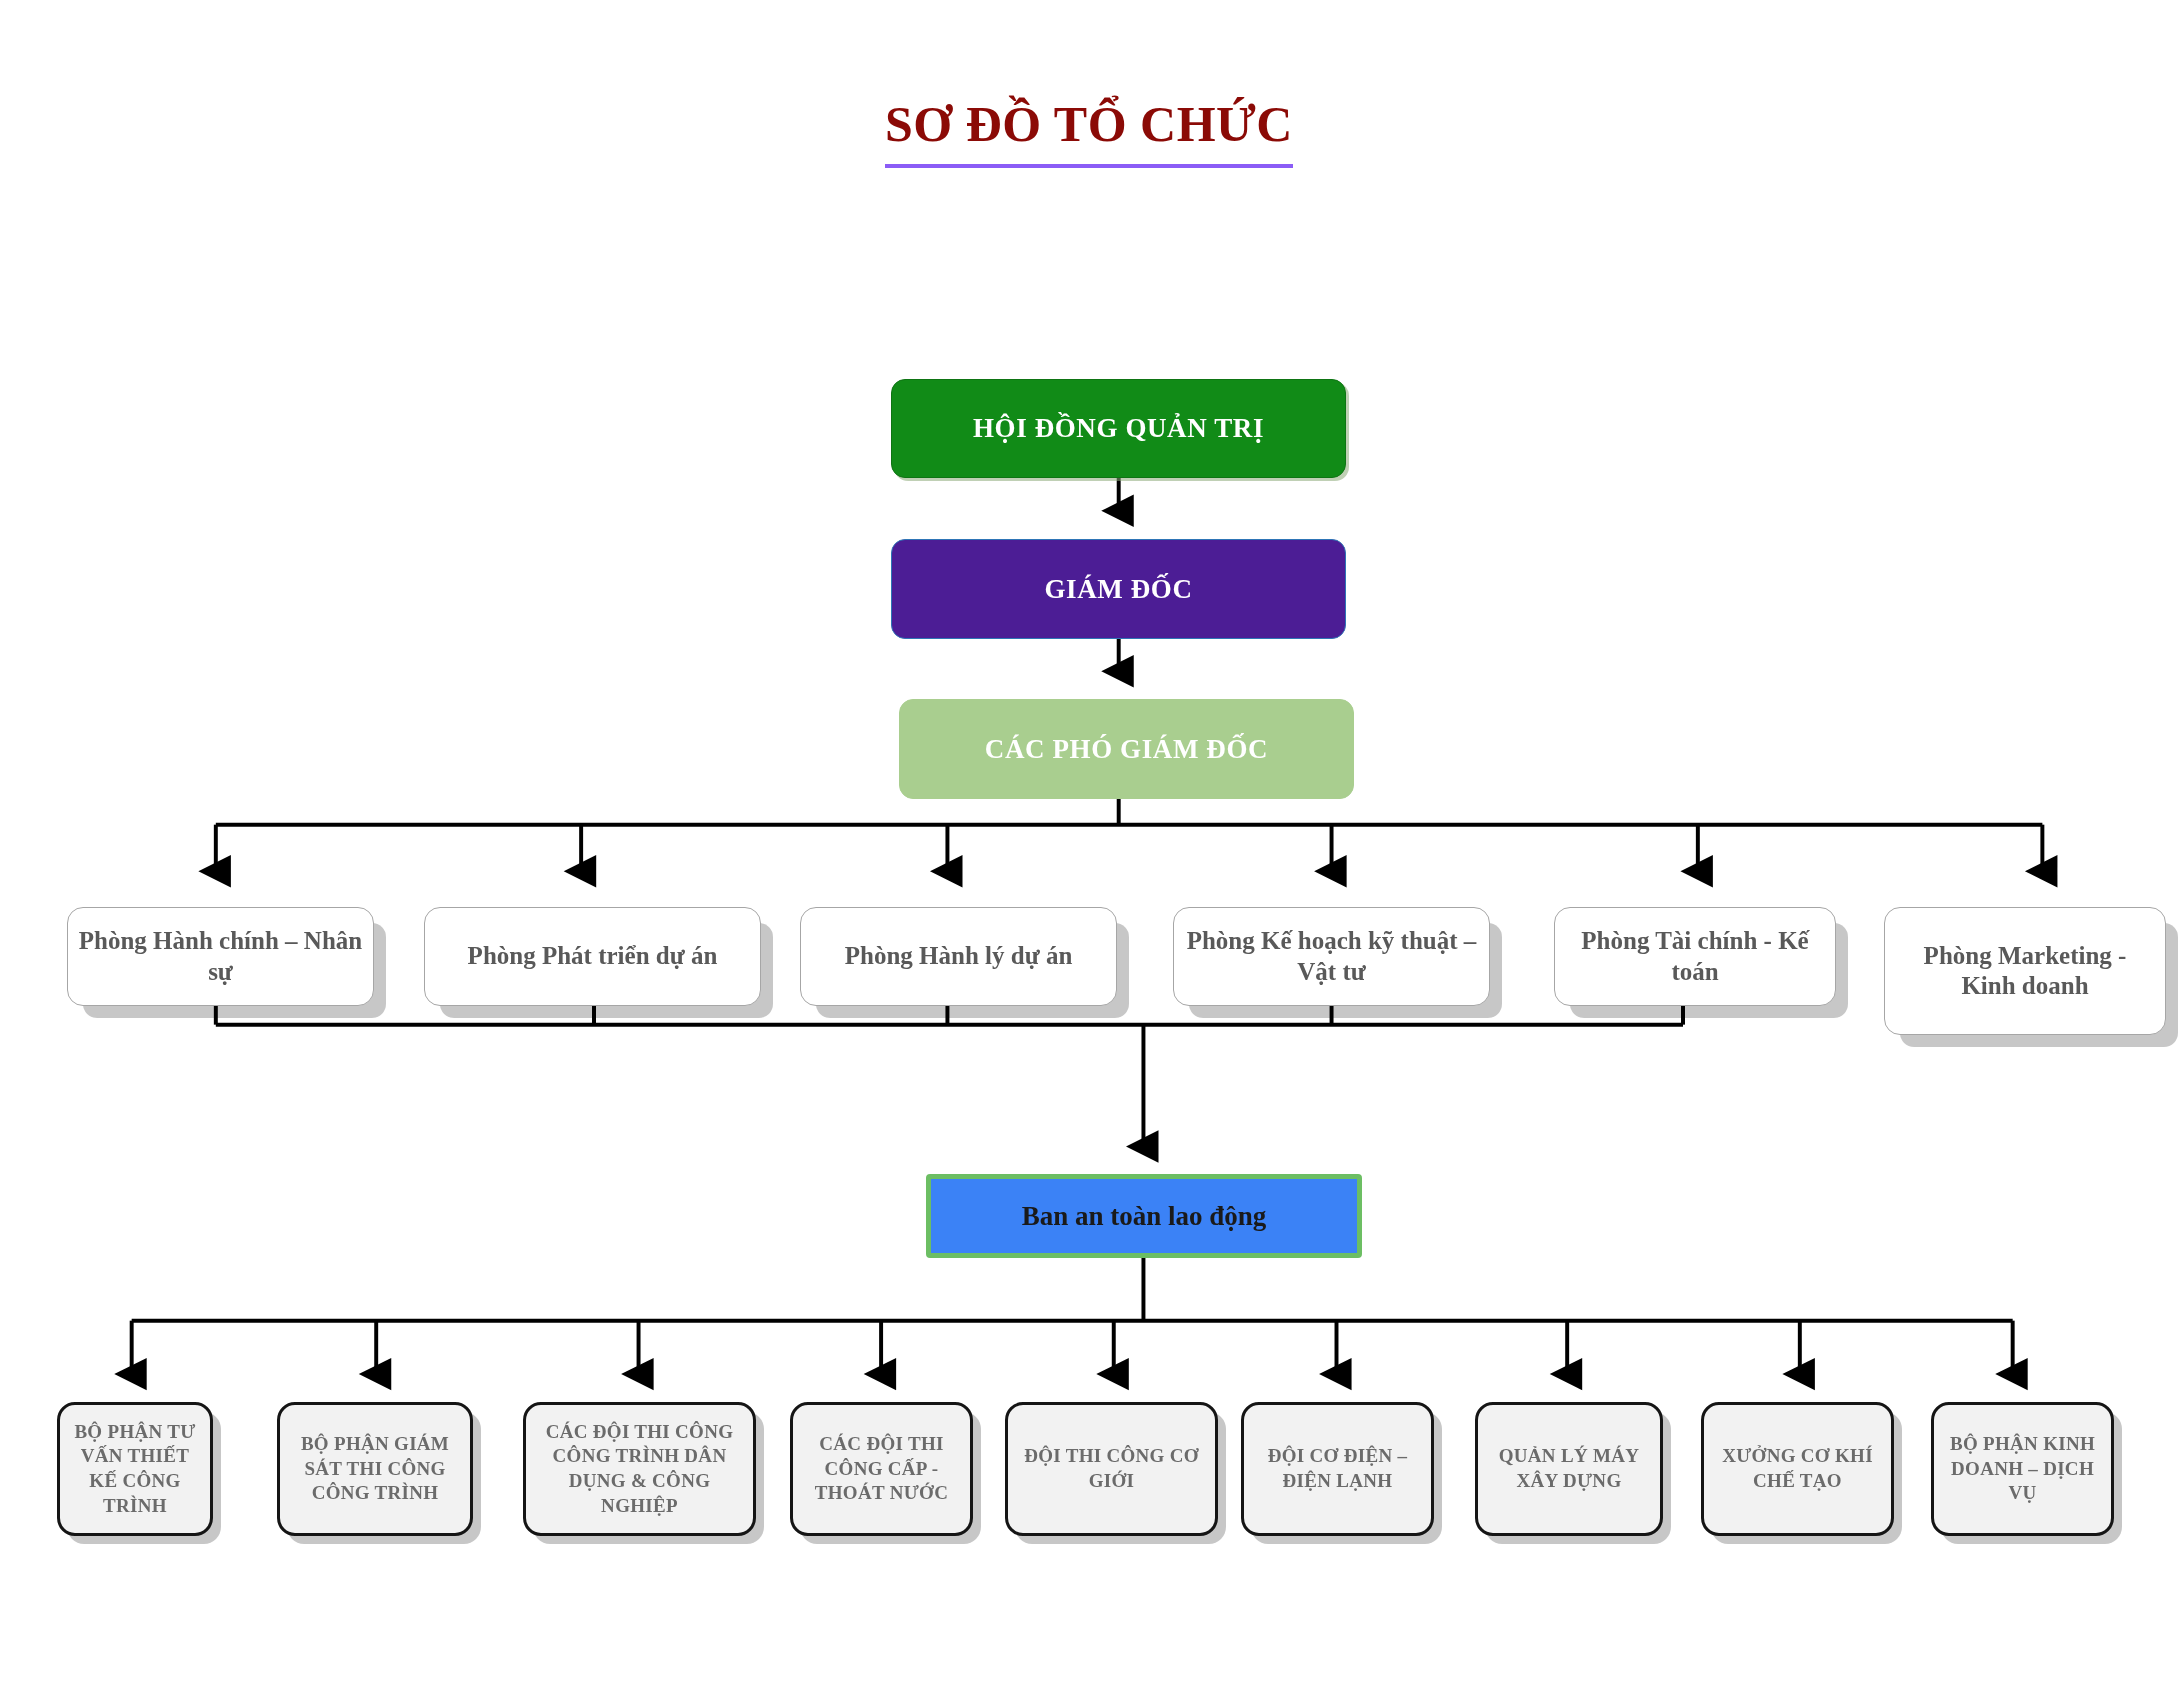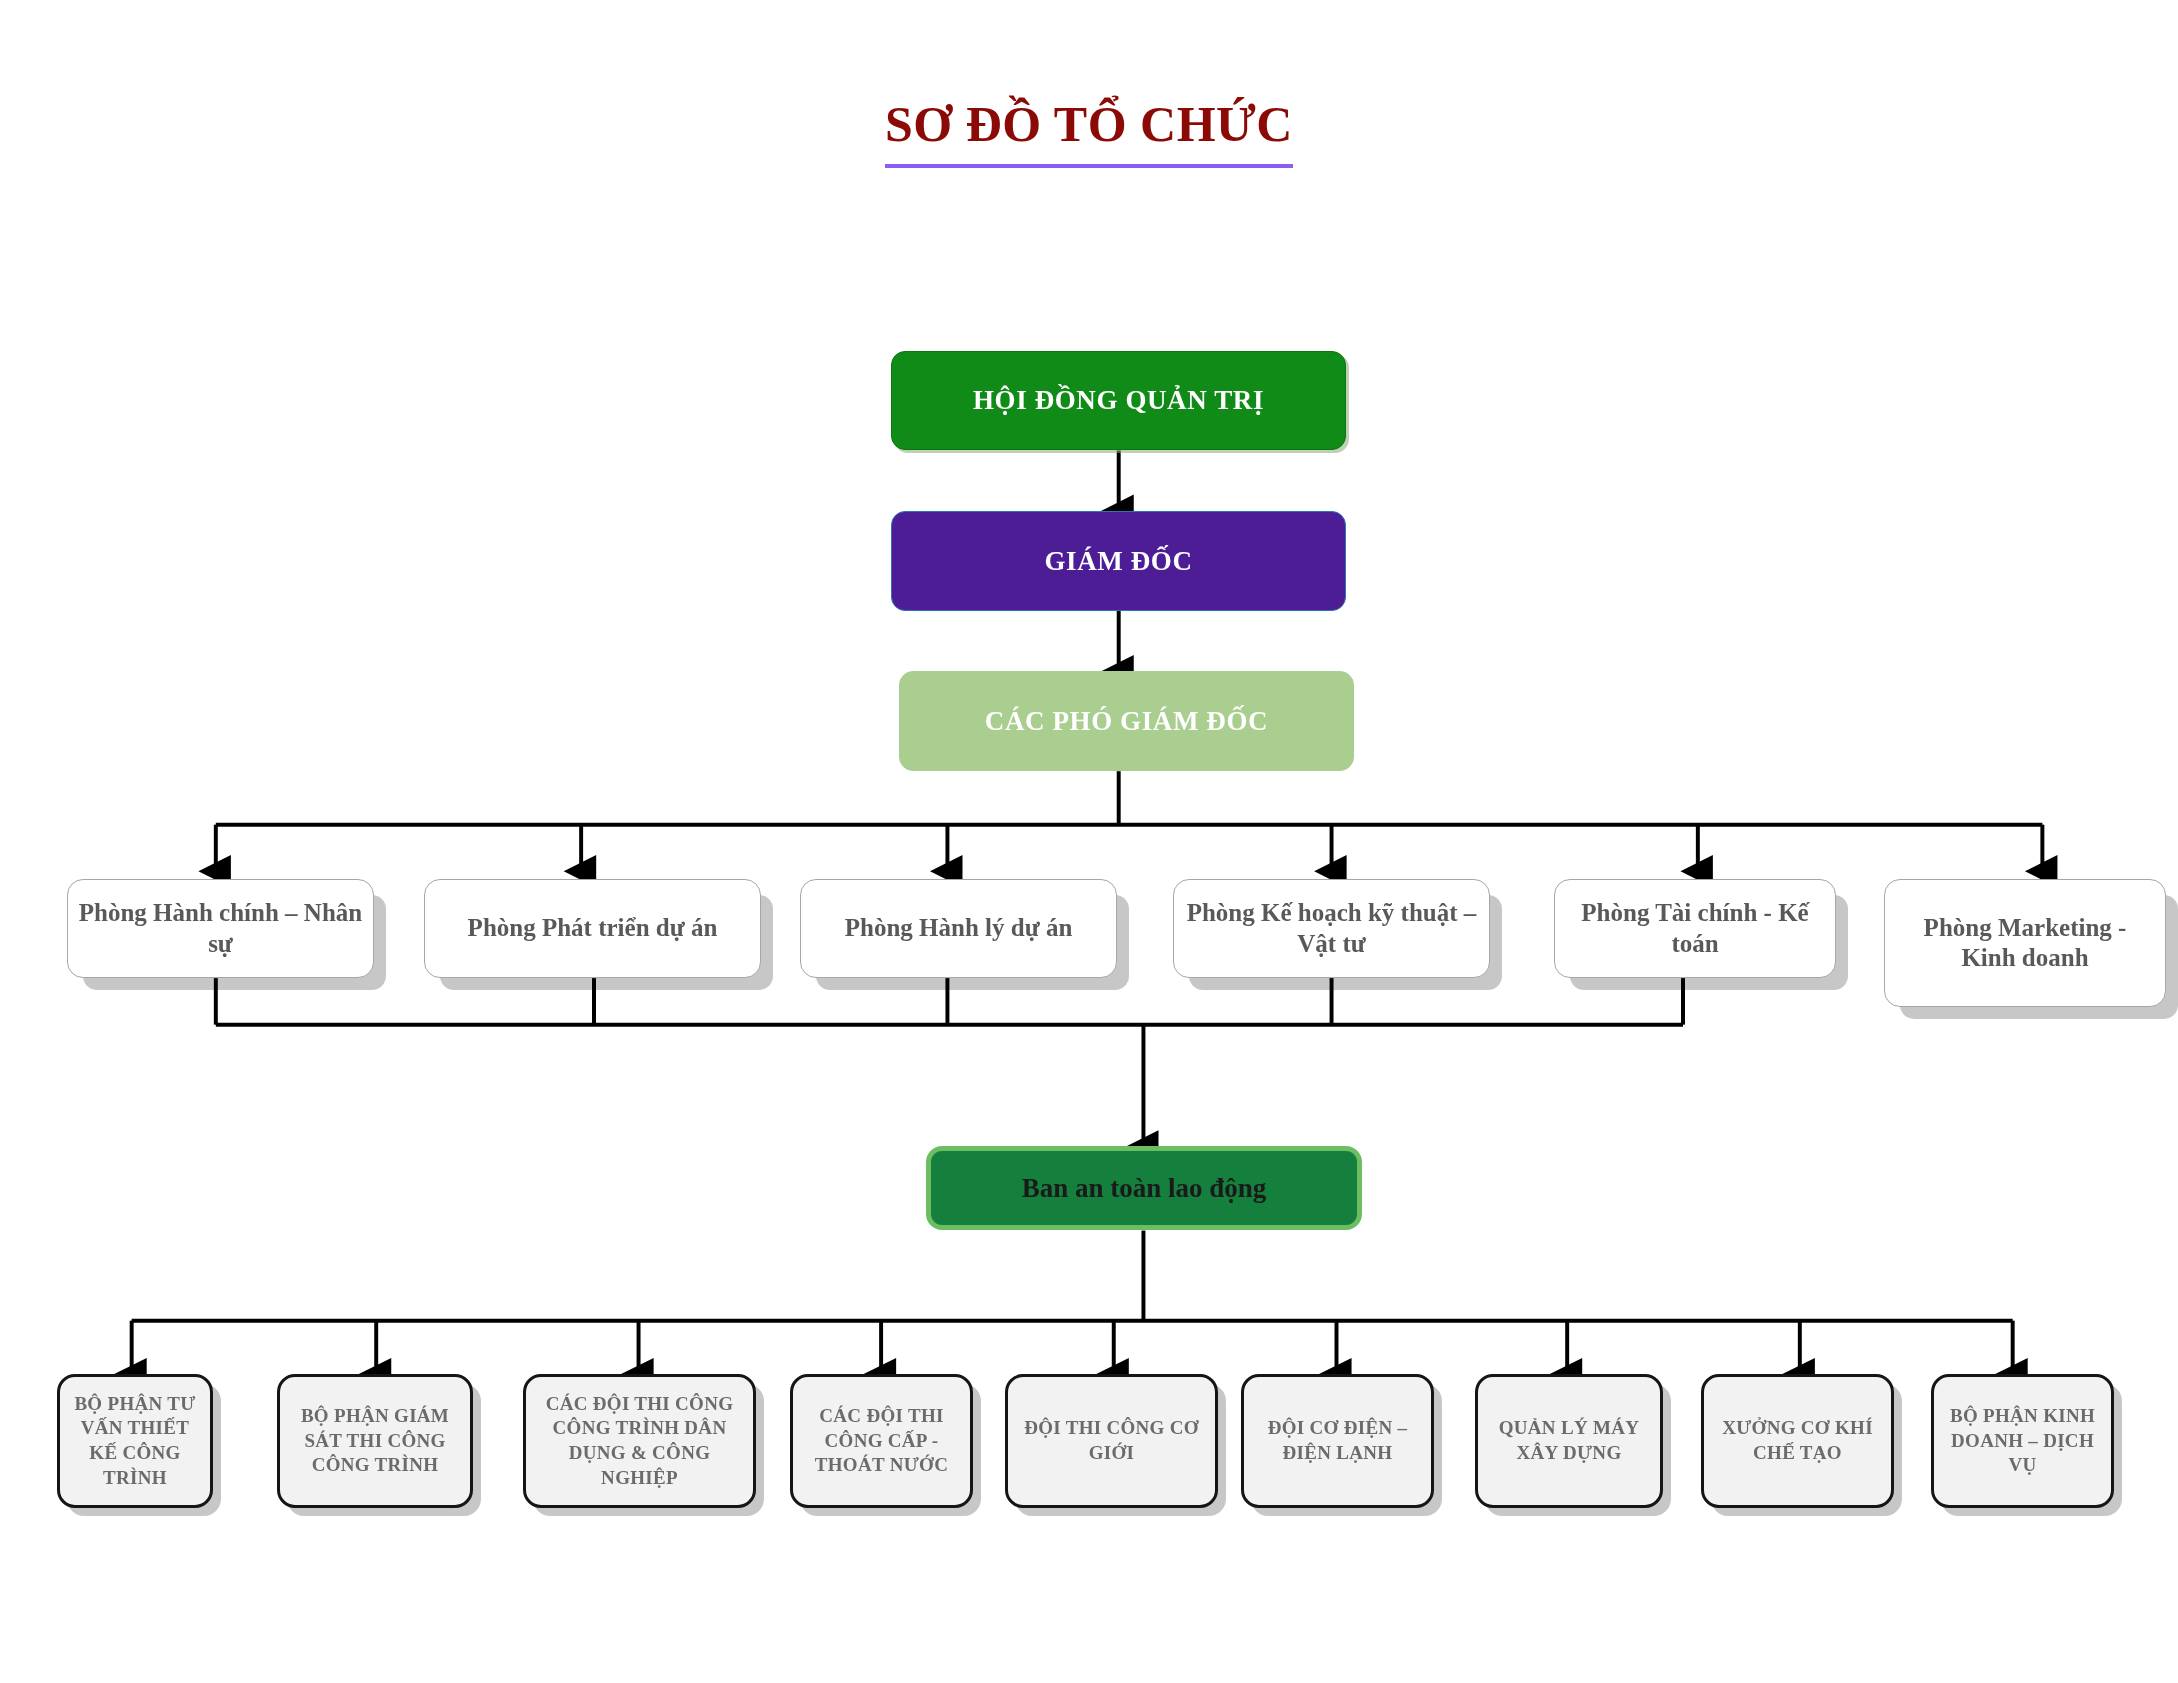--- a/index.html
+++ b/index.html
@@ -37,20 +37,21 @@
 
   
   .node {
     position: absolute;
     box-sizing: border-box;
     display: flex;
     align-items: center;
     justify-content: center;
     text-align: center;
     line-height: 1.22;
+    margin-top: 28px;
   }
 
   
   .node-top {
     border-radius: 14px;
     color: #ffffff;
     font-weight: bold;
     font-size: 27px;
     letter-spacing: 0.6px;
   }
@@ -76,23 +77,23 @@
     border-radius: 16px;
     color: #595959;
     font-weight: bold;
     font-size: 25px;
     box-shadow: 14px 14px 0 -2px rgba(0,0,0,0.22);
     padding: 4px 10px;
   }
 
   
   #node-safety {
-    background: #15803d;
+    background: #3b82f6;
     border: 5px solid #6CBE63;
-    border-radius: 16px;
+    border-radius: 4px;
     color: #1a1a1a;
     font-weight: bold;
     font-size: 27px;
   }
 
   
   .node-unit {
     background: #F2F2F2;
     border: 3px solid #151515;
     border-radius: 18px;

